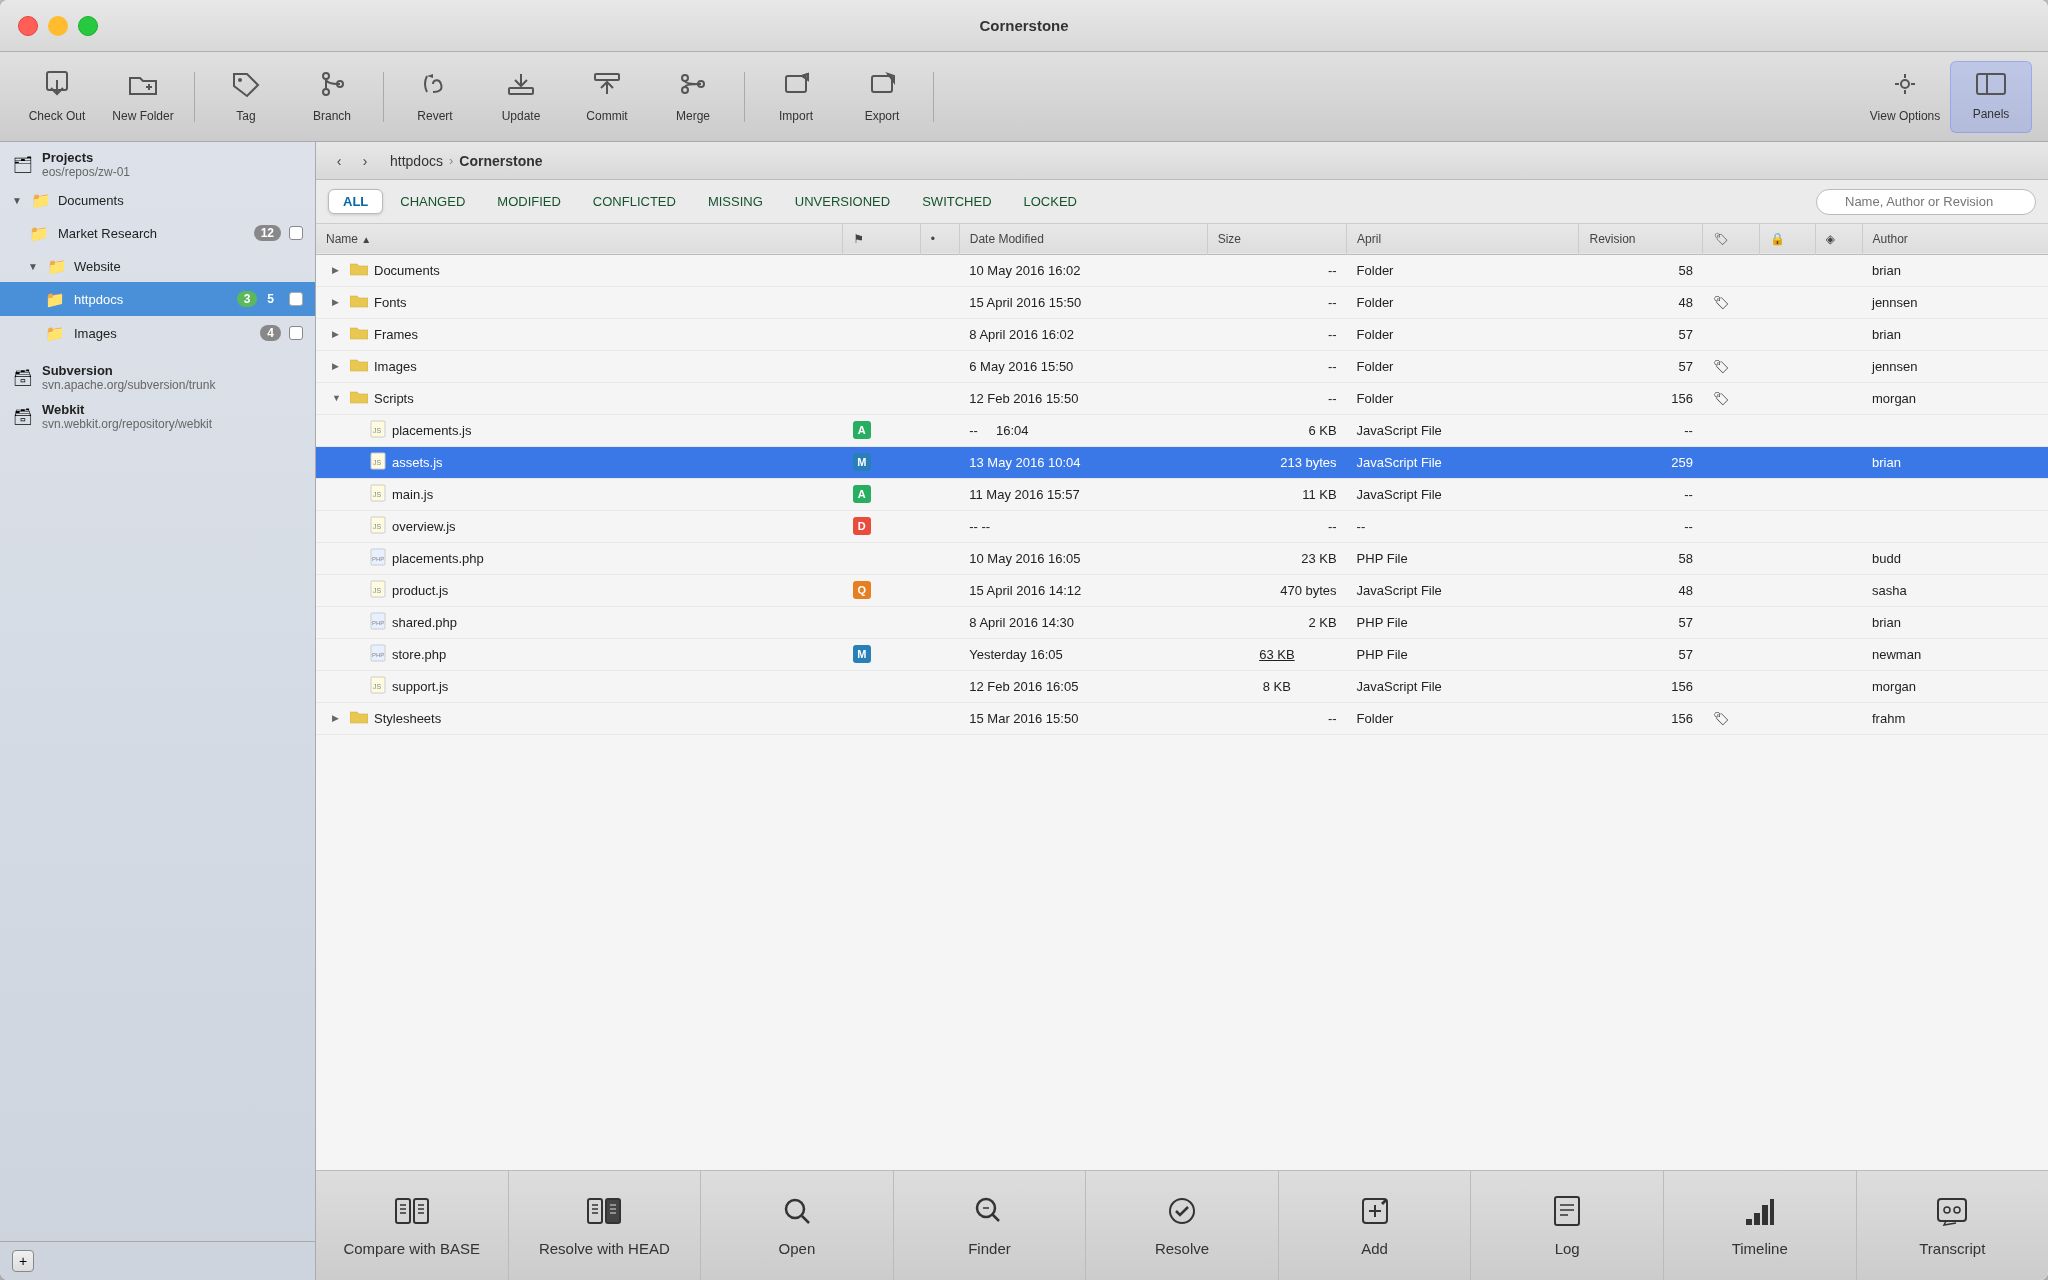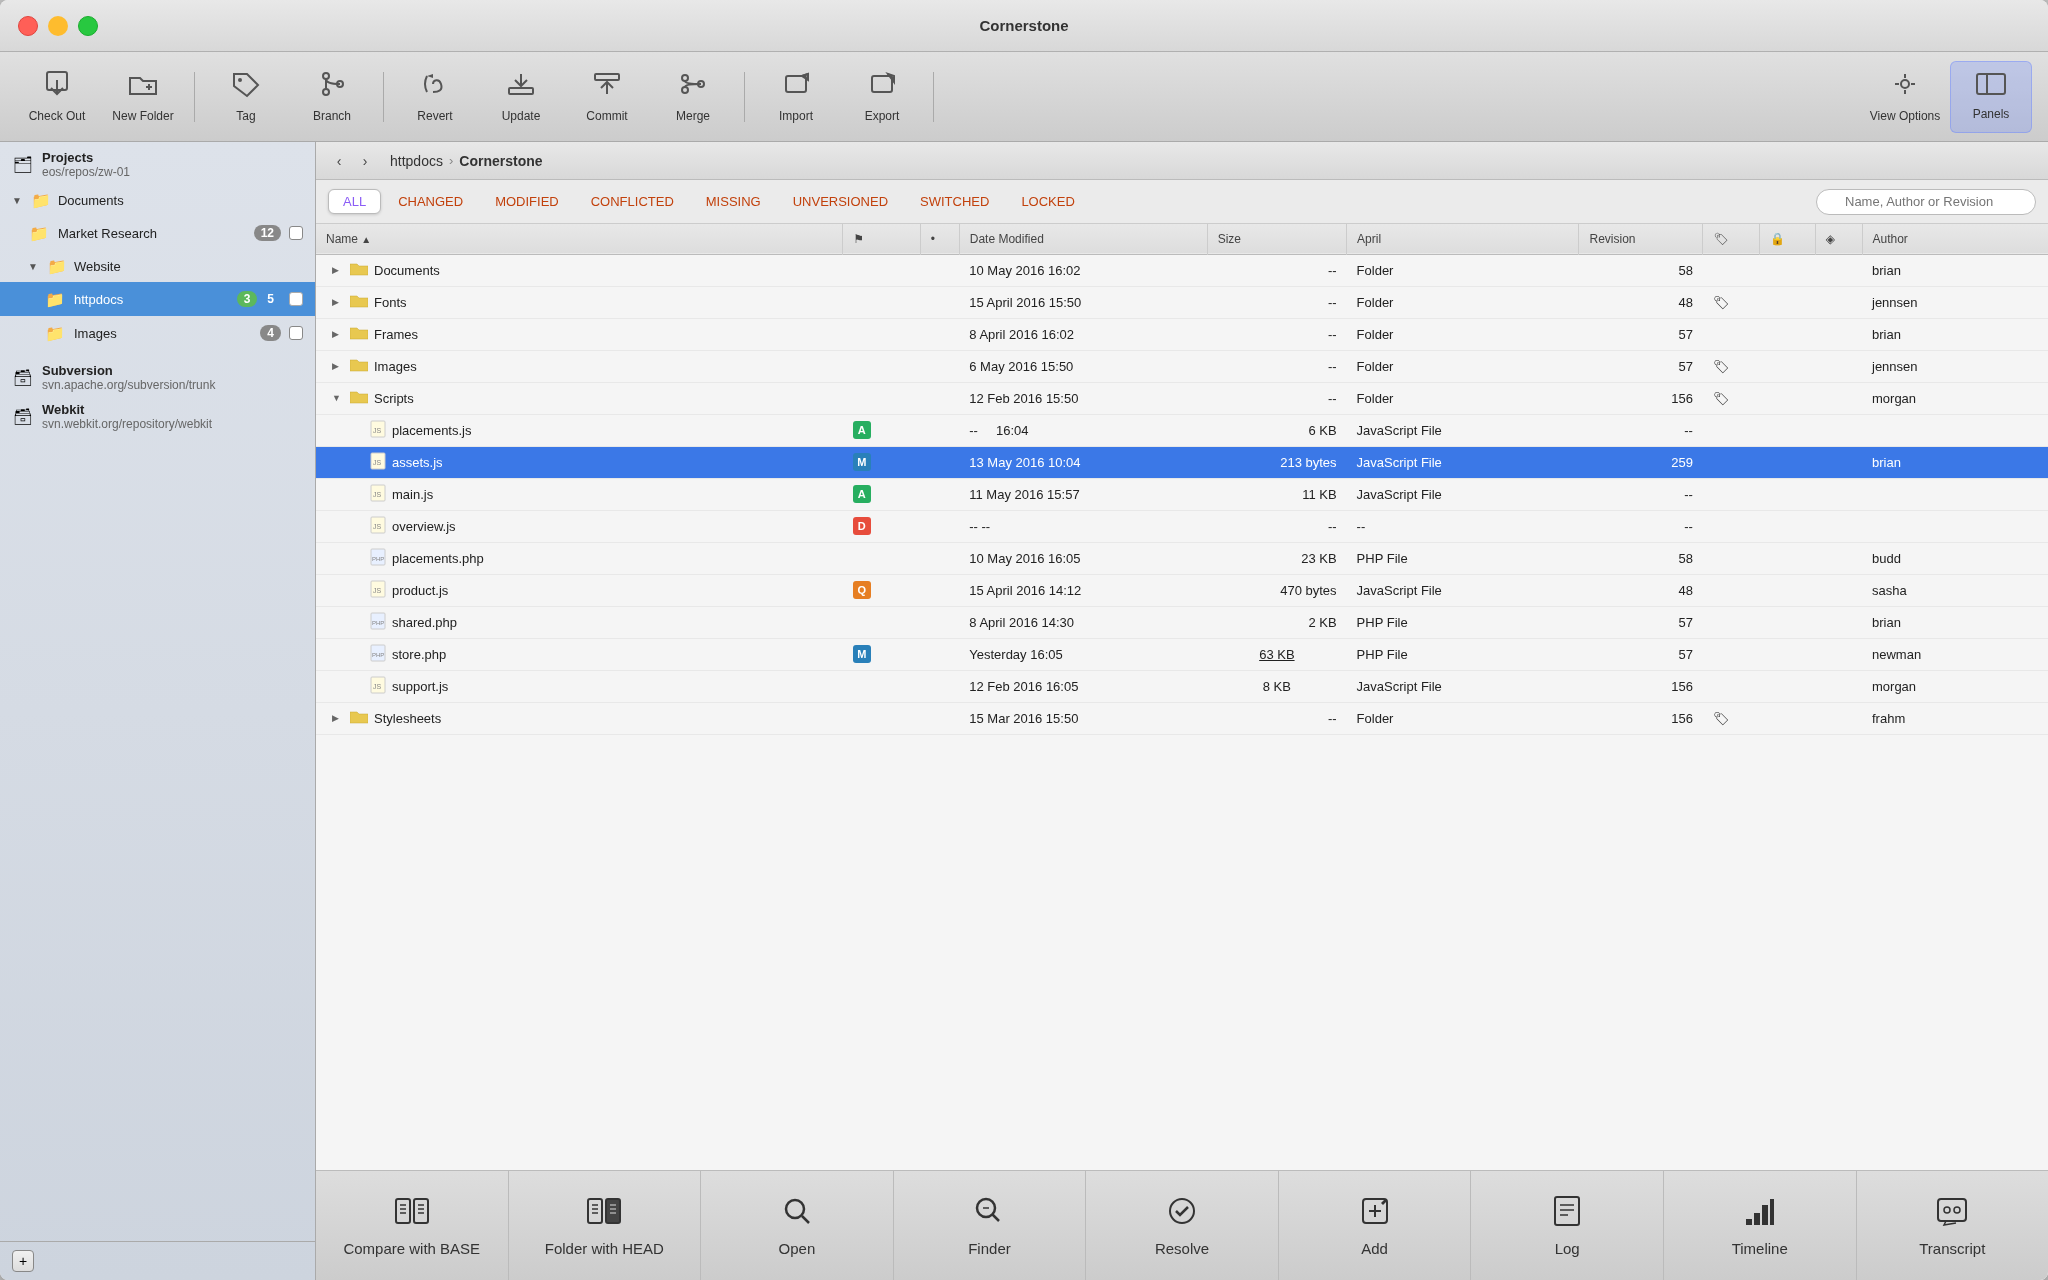--- a/index.html
+++ b/index.html
@@ -243,27 +243,28 @@
       padding: 0 12px;
       gap: 2px;
     }
     .filter-btn {
       padding: 4px 14px;
       border-radius: 6px;
       border: 1px solid transparent;
       background: transparent;
       cursor: pointer;
       font-size: 13px;
-      color: #c2410c;
+      color: #14532d;
     }
     .filter-btn.active {
       background: white;
       border: 1px solid #bbb;
       box-shadow: 0 1px 3px rgba(0,0,0,0.15);
-      color: #8b5cf6;
+      color: #0369a1;
+      font-weight: bold;
     }
     .filter-search {
       margin-left: auto;
       height: 26px;
       width: 220px;
       border-radius: 14px;
       border: 1px solid #bbb;
       background: white;
       padding: 0 10px 0 28px;
       font-size: 13px;
@@ -1006,21 +1007,21 @@
                 <rect x="2" y="4" width="14" height="24" rx="2" fill="none" stroke="#333" stroke-width="2"></rect>
                 <rect x="20" y="4" width="14" height="24" rx="2" fill="#444" stroke="#333" stroke-width="2"></rect>
                 <line x1="6" y1="10" x2="12" y2="10" stroke="#333" stroke-width="1.5"></line>
                 <line x1="6" y1="14" x2="12" y2="14" stroke="#333" stroke-width="1.5"></line>
                 <line x1="6" y1="18" x2="12" y2="18" stroke="#333" stroke-width="1.5"></line>
                 <line x1="24" y1="10" x2="30" y2="10" stroke="#aaa" stroke-width="1.5"></line>
                 <line x1="24" y1="14" x2="30" y2="14" stroke="#aaa" stroke-width="1.5"></line>
                 <line x1="24" y1="18" x2="30" y2="18" stroke="#aaa" stroke-width="1.5"></line>
               </svg>
           </span>
-          <span class="bottom-action-label">Folder with HEAD</span>
+          <span class="bottom-action-label">Resolve with HEAD</span>
         </div>
         <div class="bottom-action">
           <span class="bottom-action-icon">
             <svg width="32" height="32" viewBox="0 0 32 32">
                 <circle cx="14" cy="14" r="9" fill="none" stroke="#333" stroke-width="2.5"></circle>
                 <line x1="21" y1="21" x2="28" y2="28" stroke="#333" stroke-width="2.5"></line>
               </svg>
           </span>
           <span class="bottom-action-label">Open</span>
         </div>

